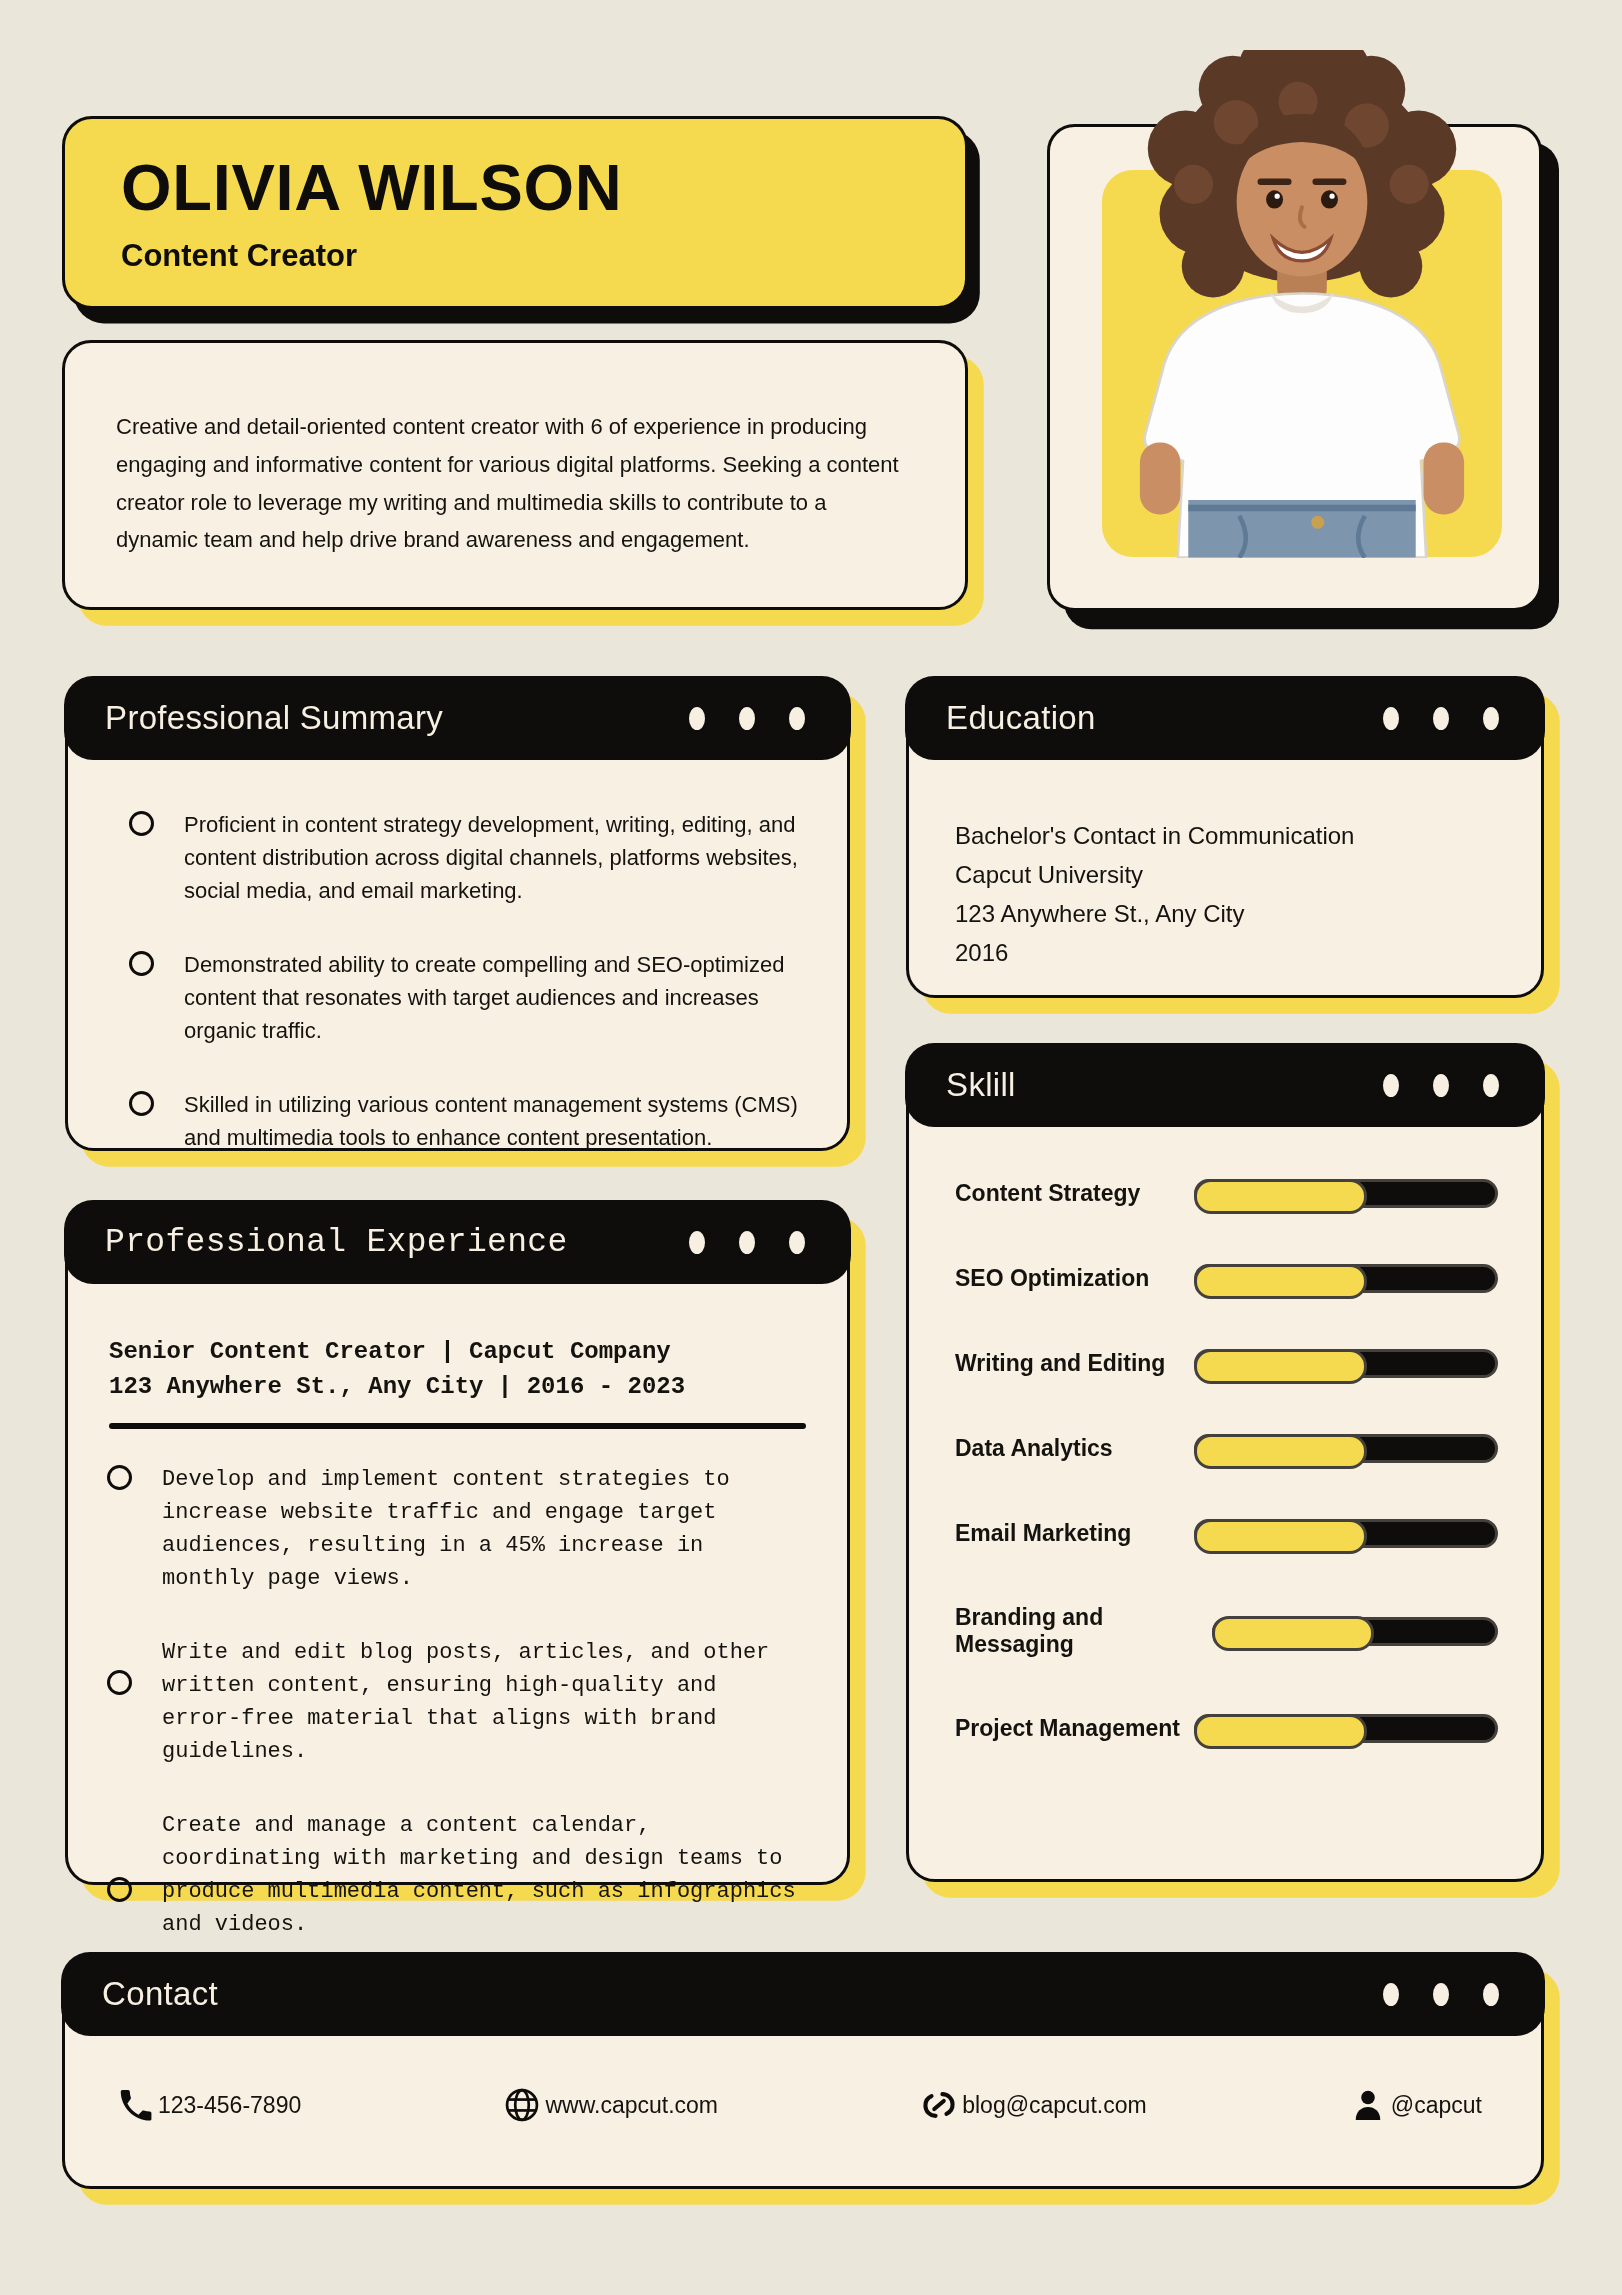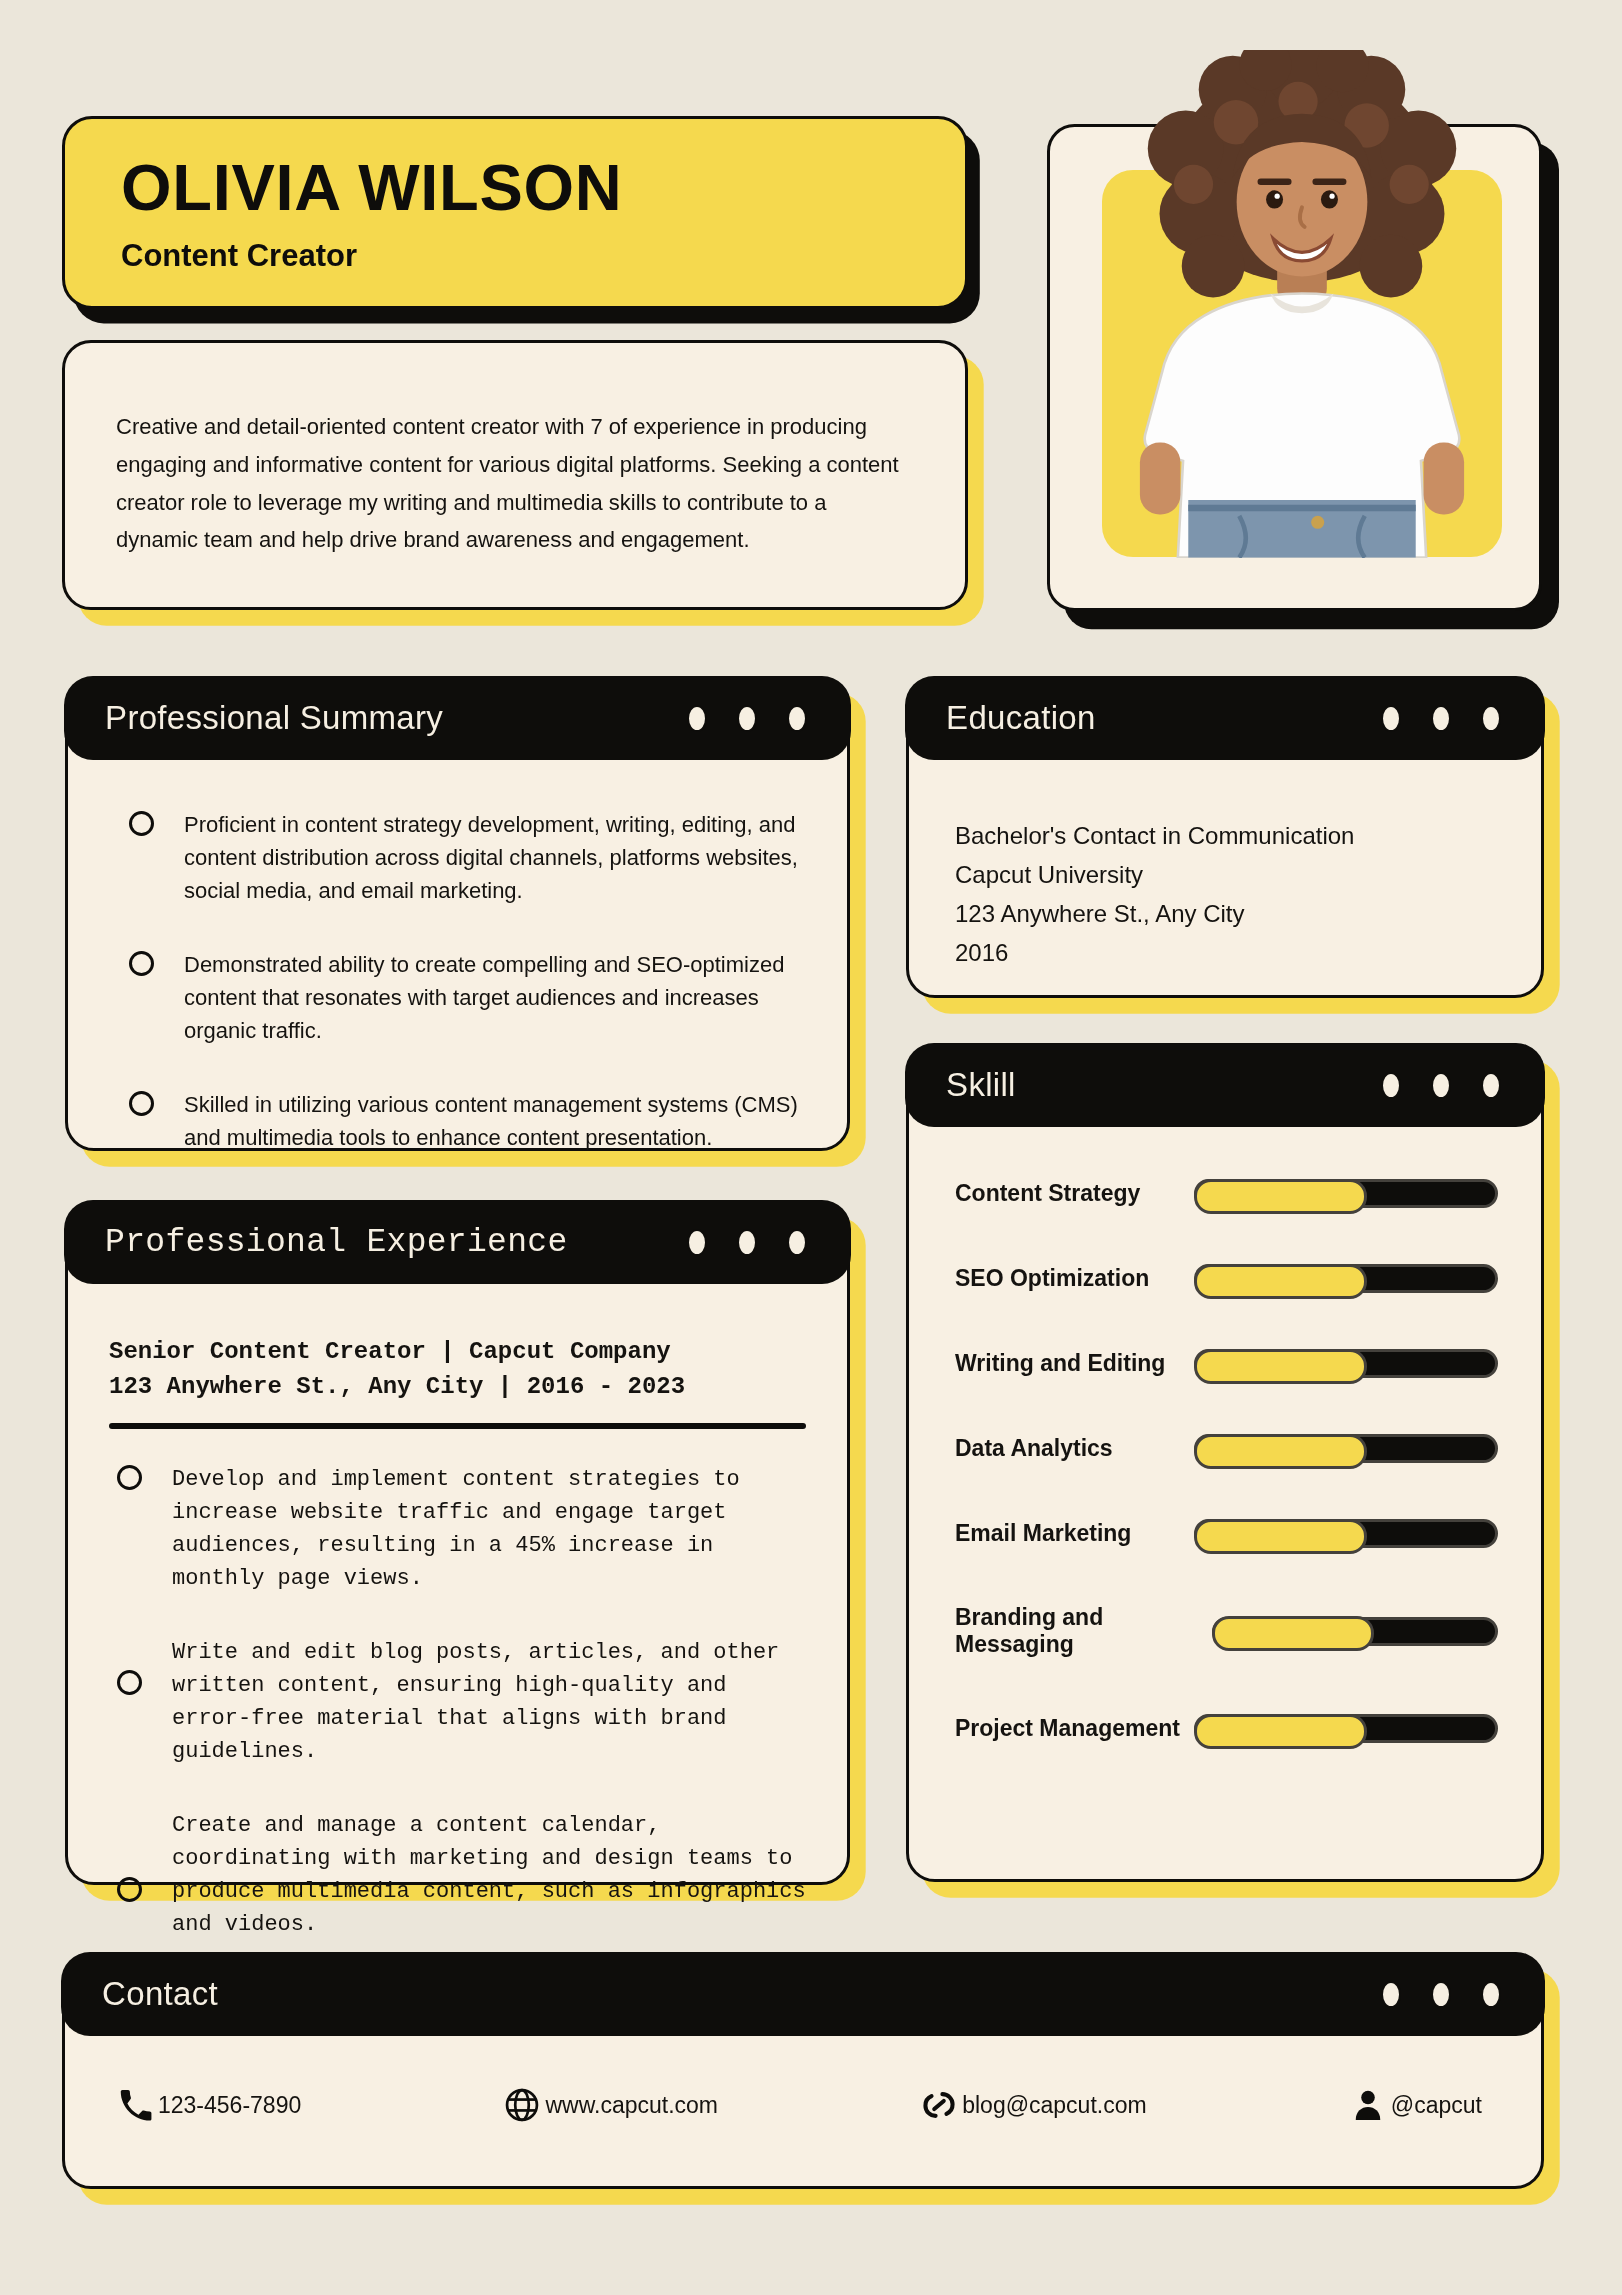--- a/index.html
+++ b/index.html
@@ -63,21 +63,21 @@
   .skill-label{font-size:23px;font-weight:700;color:#151310;}
   .skillbar{position:relative;width:304px;height:29px;background:var(--ink);
     border:3.3px solid #44413c;border-radius:15.7px;}
   .skillfill{position:absolute;left:-3.3px;top:-3.3px;height:35px;background:var(--yellow);
     border:3.3px solid #44413c;border-radius:17px;}
 
   
   .experience{left:65px;top:1201px;width:785px;height:684px;font-family:Liberation Mono, monospace;}
   .exp-head{padding:131px 46px 0 41px;font-size:24px;line-height:1.45;font-weight:700;color:#151310;}
   .exp-divider{margin:18.3px 41px 0;height:5.9px;background:var(--ink);border-radius:3.3px;}
-  .experience .blist{padding:34px 39px 0 49px;}
+  .experience .blist{padding:34px 39px 0 39px;}
 
   
   .contact{left:62px;top:1953px;width:1482px;height:236px;}
   .contact-row{display:flex;justify-content:space-between;align-items:center;
     padding:130px 59px 0 51px;}
   .contact-item{display:flex;align-items:center;gap:4px;}
   .contact-item .label{font-size:23px;color:#151310;font-weight:400;}
   .cicon{width:38px;height:38px;flex:0 0 38px;}
 </style>
 </head>
@@ -142,21 +142,21 @@
       <rect x="492" y="600" width="62" height="110" rx="30" fill="#c98e63"></rect>
 
       <path d="M132 688 h348 v88 h-348 z" fill="#7d95ad"></path>
       <path d="M132 700 h348" stroke="#5f7a94" stroke-width="10"></path>
       <path d="M210 712 q20 36 0 64 M402 712 q-20 36 0 64" stroke="#5f7a94" stroke-width="7" fill="none"></path>
       <circle cx="330" cy="722" r="10" fill="#c9a14e"></circle>
     </svg>
   </div>
 
   <div class="win" style="left:62px;top:340px;width:906px;height:270px;">
-    <p class="btext" style="padding:65px 59px 0 51px;line-height:1.72;">Creative and detail-oriented content creator with 7 of experience in producing engaging and informative content for various digital platforms. Seeking a content creator role to leverage my writing and multimedia skills to contribute to a dynamic team and help drive brand awareness and engagement.</p>
+    <p class="btext" style="padding:65px 59px 0 51px;line-height:1.72;">Creative and detail-oriented content creator with 6 of experience in producing engaging and informative content for various digital platforms. Seeking a content creator role to leverage my writing and multimedia skills to contribute to a dynamic team and help drive brand awareness and engagement.</p>
   </div>
 
   <div class="win summary">
     <div class="bar">
       <span class="title">Professional Summary</span>
       <span class="dots">
           <span class="dot"></span>
           <span class="dot"></span>
           <span class="dot"></span>
         </span>

